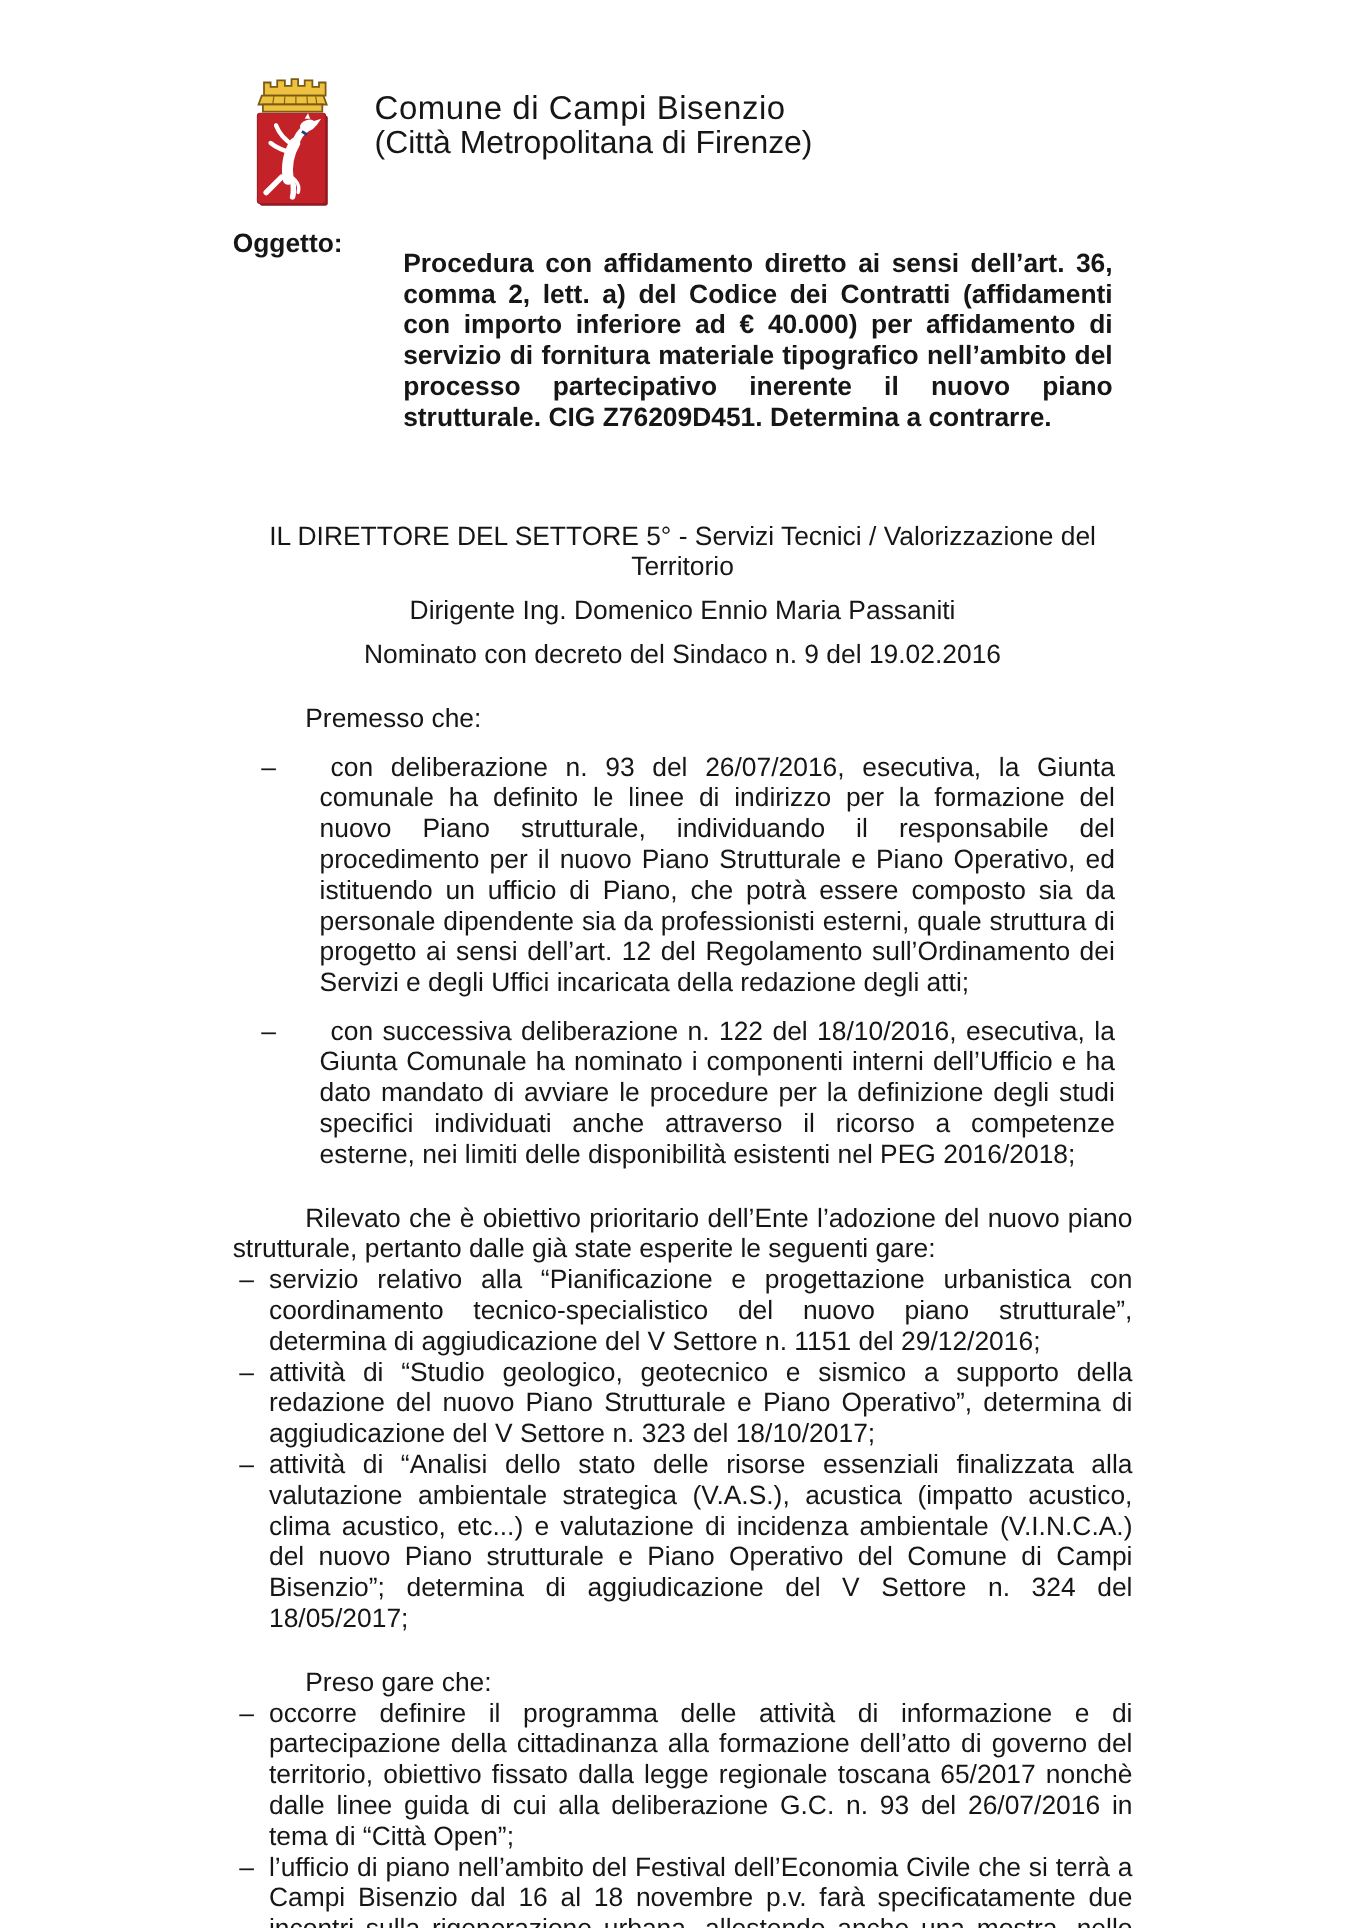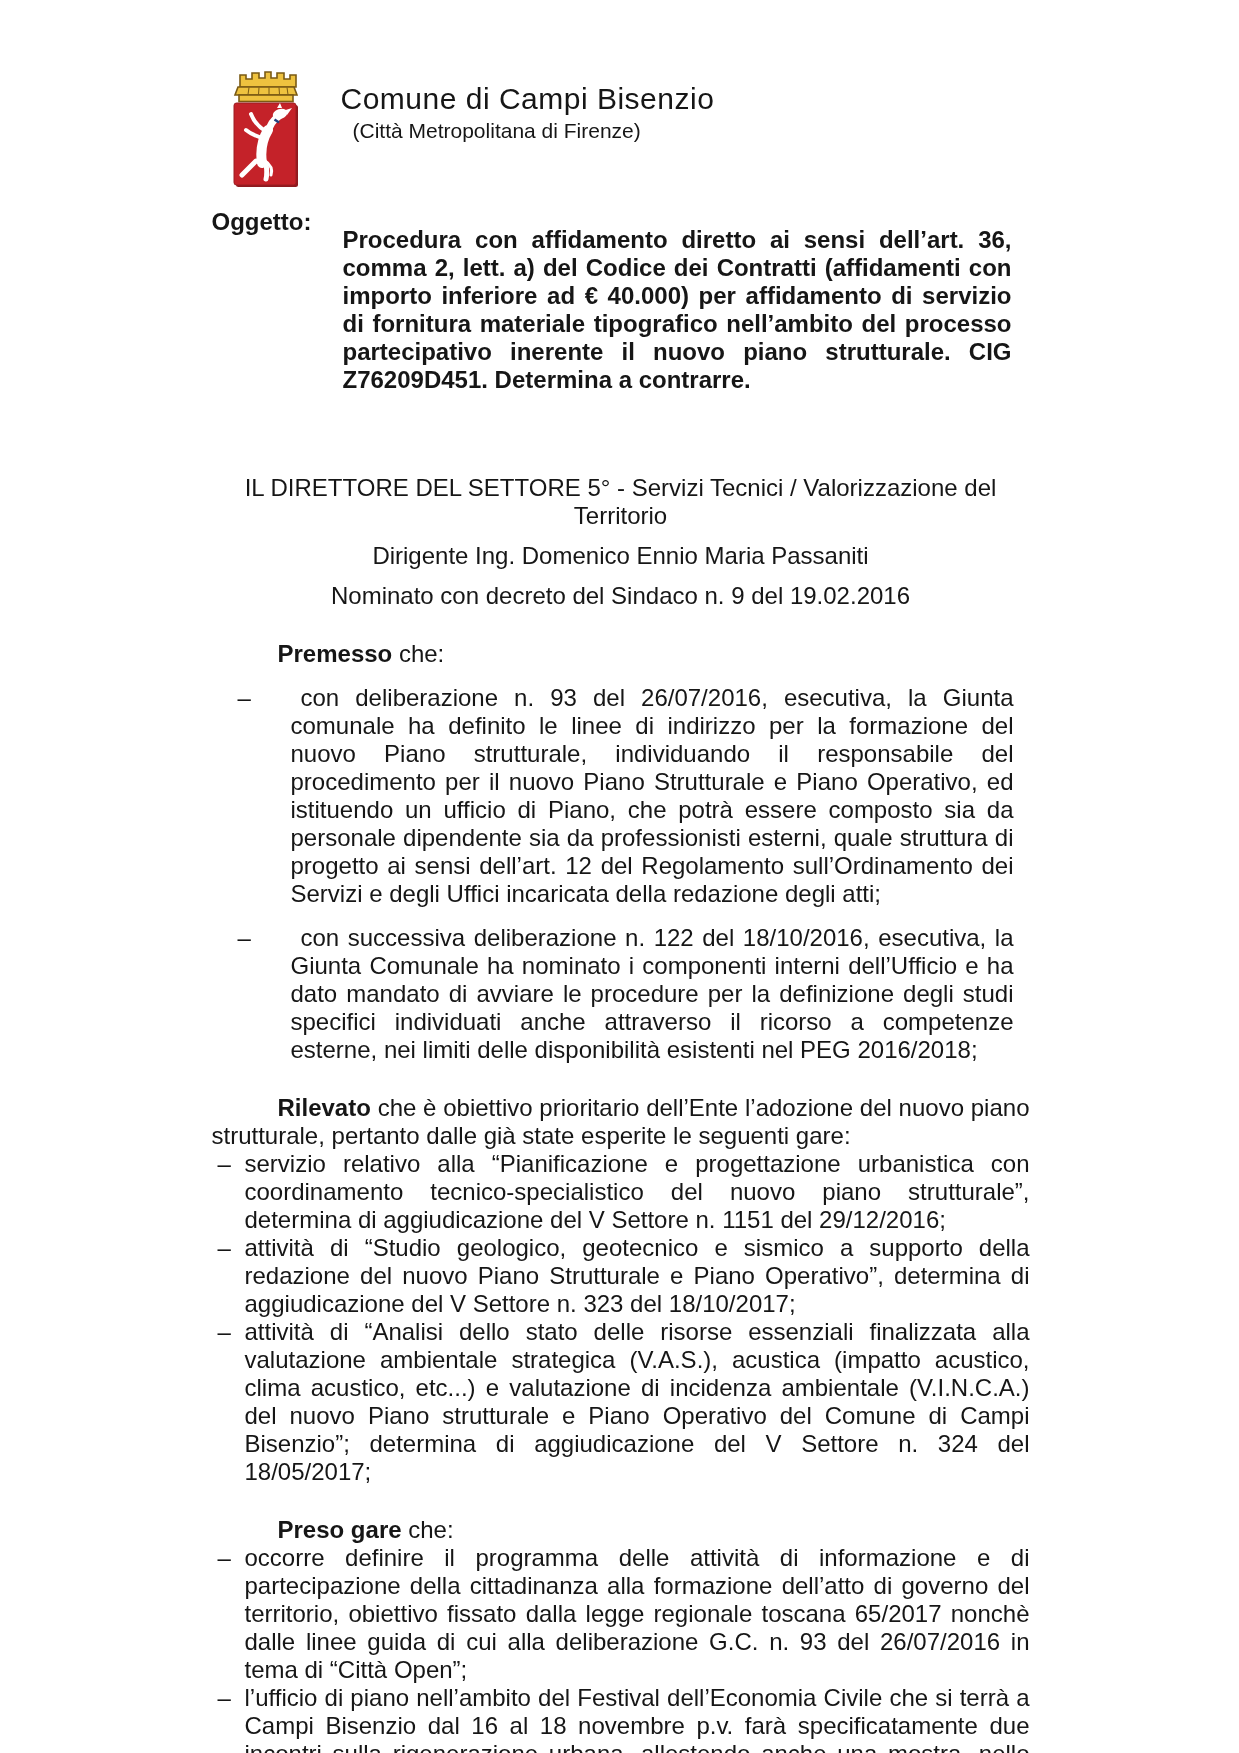--- a/index.html
+++ b/index.html
@@ -16,34 +16,34 @@
     font-size: 24px;
     line-height: 28px;
     color: #161616;
   }
 
   
   .doc-header { display: flex; align-items: flex-start; margin-left: 13px; }
   .crest { width: 82px; height: 124px; flex-shrink: 0; }
   .header-text { margin-left: 34px; padding-top: 16px; }
   .muni-name { font-size: 30px; line-height: 34px; letter-spacing: 0.5px; }
-  .muni-sub  { font-size: 21px; line-height: 27px; margin-top: 1px; margin-left: 12px; }
+  .muni-sub  { font-size: 29px; line-height: 27px; margin-top: 1px; }
 
   
-  .subject { display: flex; margin-top: 18px; font-weight: bold; }
+  .subject { display: flex; margin-top: 18px; font-weight: bold; gap: 24px; }
   .subject-label { width: 113px; flex-shrink: 0; }
   .subject-text { flex: 1; text-align: justify; margin: 18px; }
 
   
   .authority { margin-top: 62px; text-align: center; }
   .authority div { margin: 12px; }
 
   
   .lead { margin: 30px 0 0 0; text-indent: 66px; text-align: justify; }
-  .lead b { font-weight: bold; }
+  .lead b { font-weight: normal; }
 
   
   .li-a { position: relative; padding-left: 63px; }
   .li-a > .dash { position: absolute; left: 26px; top: 0; }
   .li-a-text { margin: 16px; text-align: justify; text-indent: 10px; }
 
   
   .li-b { position: relative; padding-left: 33px; }
   .li-b > .dash { position: absolute; left: 6px; top: 0; }
   .li-b-text { margin: 0; text-align: justify; }

